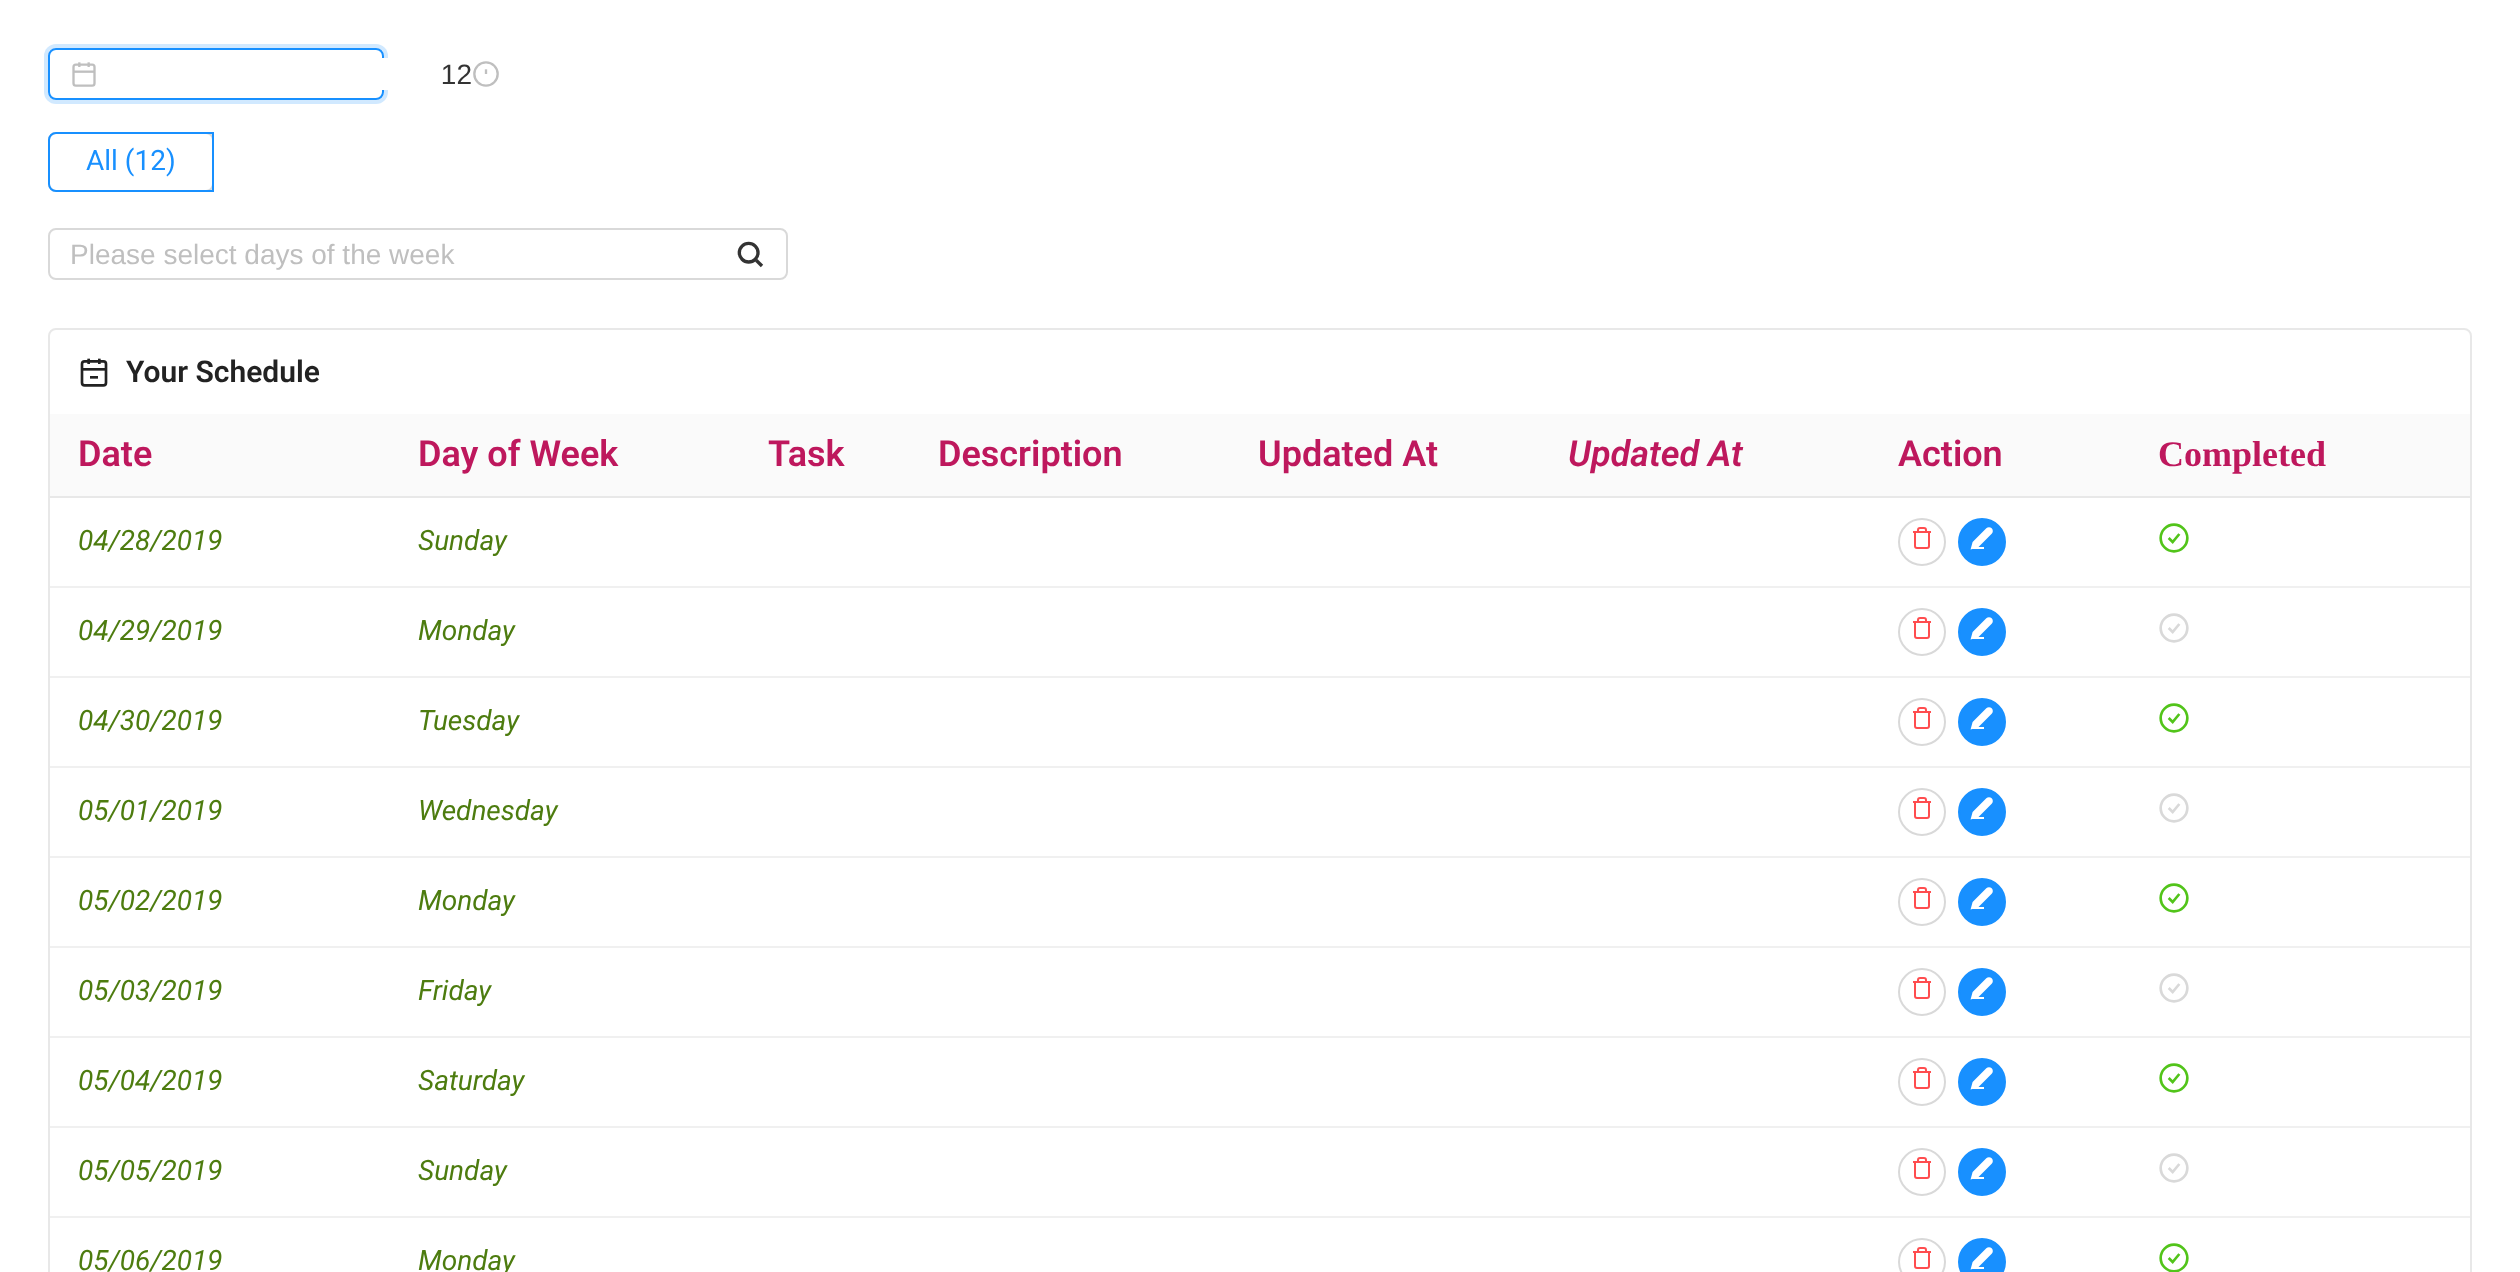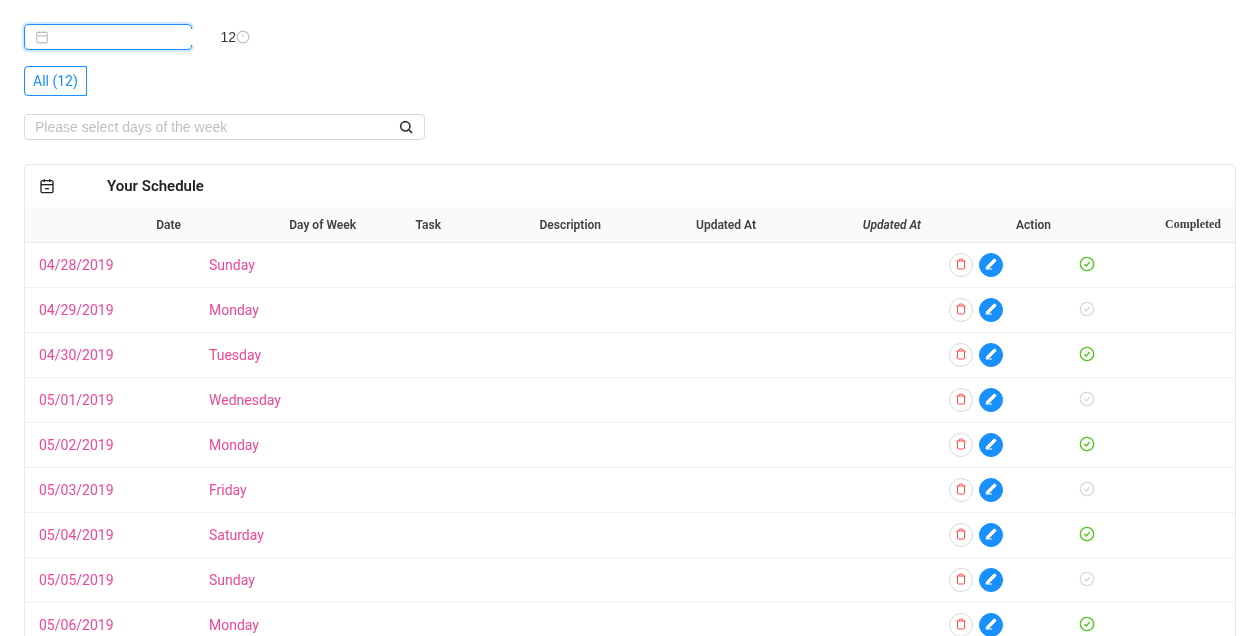--- a/index.html
+++ b/index.html
@@ -44,21 +44,21 @@
       align-items: center;
       cursor: pointer;
     }
     .tabs {
       display: inline-flex;
       border: 1px solid #d9d9d9;
       border-radius: 4px;
       margin-bottom: 18px;
     }
     .tab {
-      padding: 6px 8px;
+      padding: 6px 18px;
       cursor: pointer;
       border-right: 1px solid #d9d9d9;
       color: #333;
     }
     .tab:last-child {
       border-right: none;
     }
     .tab.active {
       color: #1890ff;
       border: 1px solid #1890ff;
@@ -66,21 +66,21 @@
       border-radius: 4px 0 0 4px;
       position: relative;
       z-index: 1;
     }
     .search-wrap {
       display: inline-flex;
       align-items: center;
       border: 1px solid #d9d9d9;
       border-radius: 4px;
       padding: 4px 10px;
-      width: 401px;
+      width: 370px;
       margin-bottom: 24px;
     }
     .search-wrap input {
       border: none;
       outline: none;
       flex: 1;
       font-size: 14px;
       color: #333;
     }
     .search-wrap input::placeholder {
@@ -95,51 +95,51 @@
       border: 1px solid #e8e8e8;
       border-radius: 4px;
     }
     .panel-header {
       display: flex;
       align-items: center;
       padding: 12px 14px;
       font-weight: 600;
       font-size: 15px;
       color: #222;
-      gap: 44px;
     }
     .panel-header .cal-icon {
       margin-right: 8px;
       display: flex;
       align-items: center;
     }
     table {
       width: 100%;
       border-collapse: collapse;
     }
     thead th {
-      text-align: right;
+      text-align: left;
       padding: 10px 14px;
       font-weight: 600;
-      font-size: 12px;
-      color: #404040;
+      font-size: 18px;
+      color: #be185d;
       background: #fafafa;
       border-bottom: 1px solid #e8e8e8;
     }
     tbody td {
       padding: 10px 14px;
       border-bottom: 1px solid #f0f0f0;
       font-size: 14px;
     }
     tbody tr:last-child td {
       border-bottom: none;
     }
     .link {
-      color: #ec4899;
+      color: #4d7c0f;
       cursor: pointer;
+      font-style: italic;
     }
     .action-btns {
       display: flex;
       gap: 6px;
     }
     .btn-circle {
       width: 24px;
       height: 24px;
       border-radius: 50%;
       display: flex;

